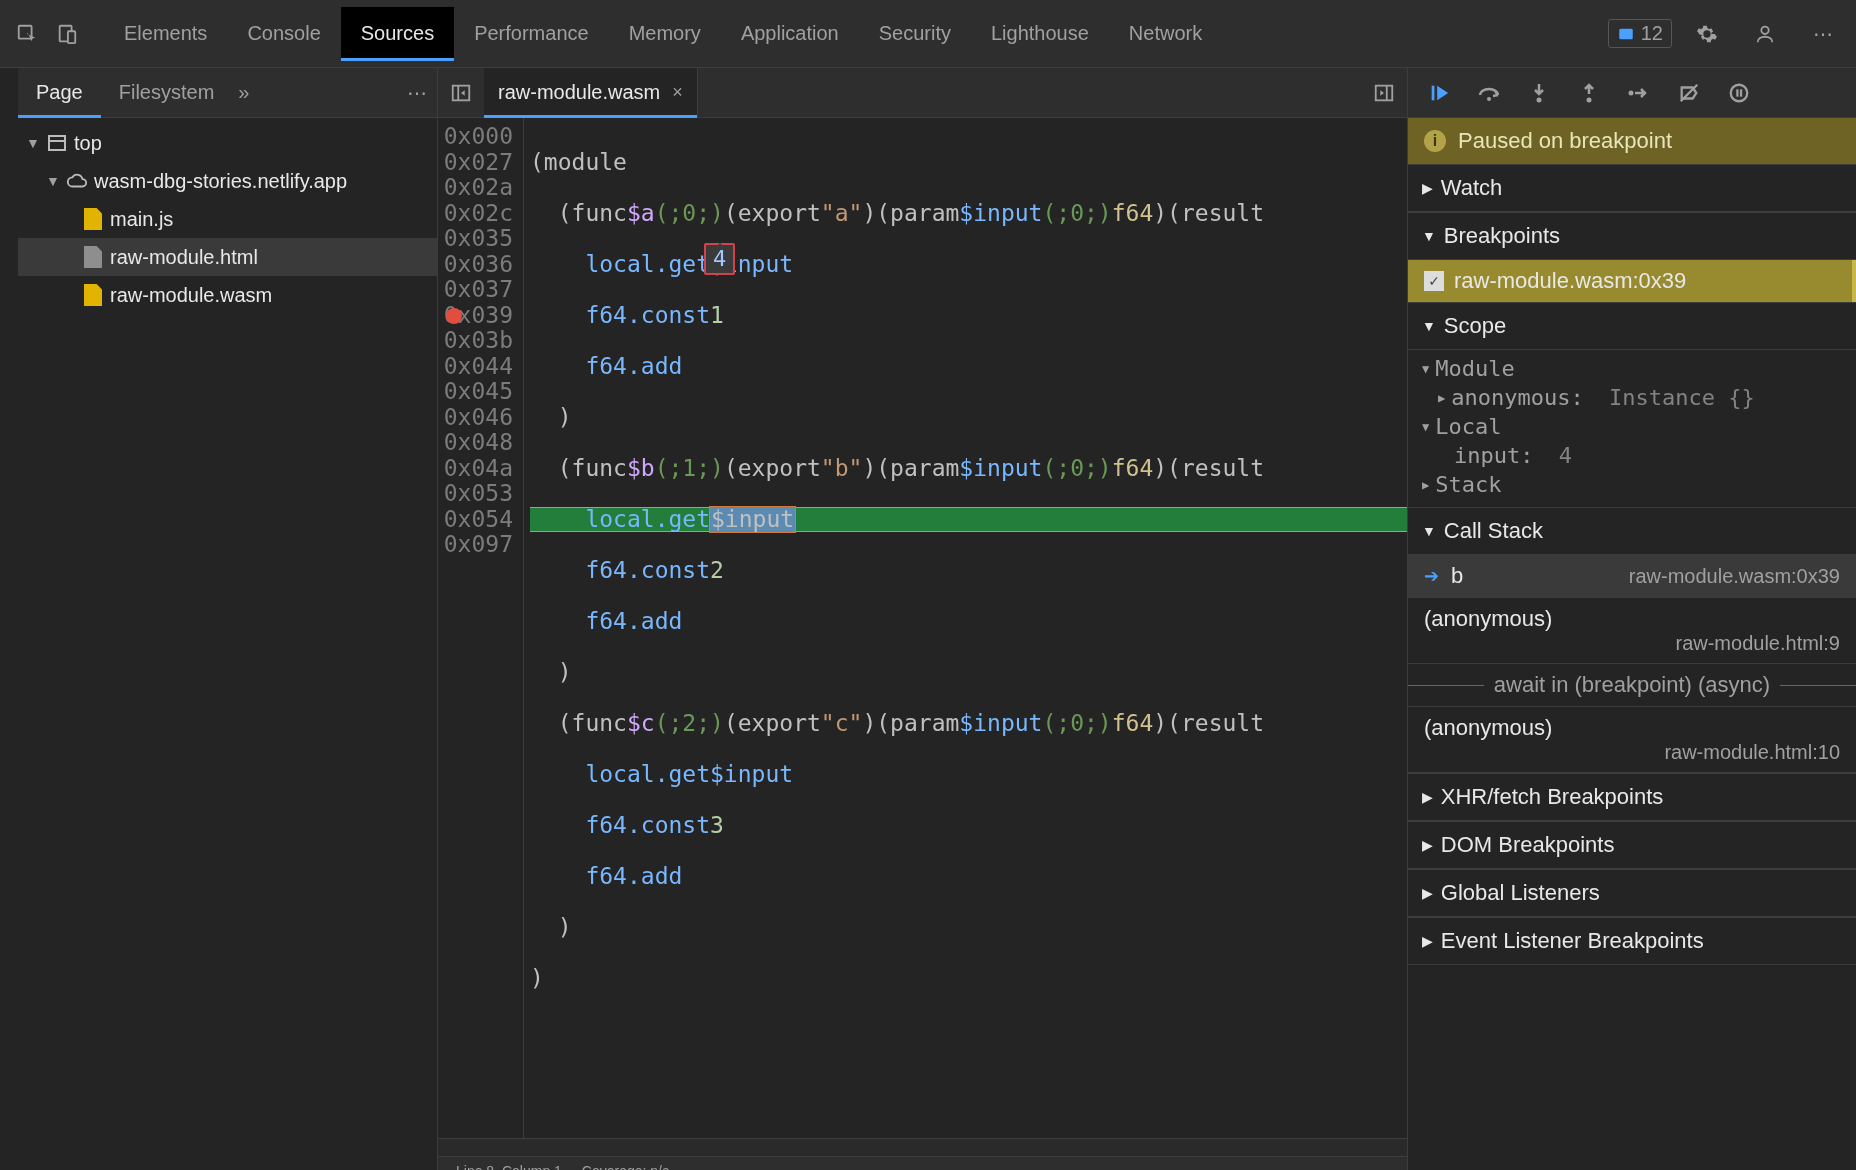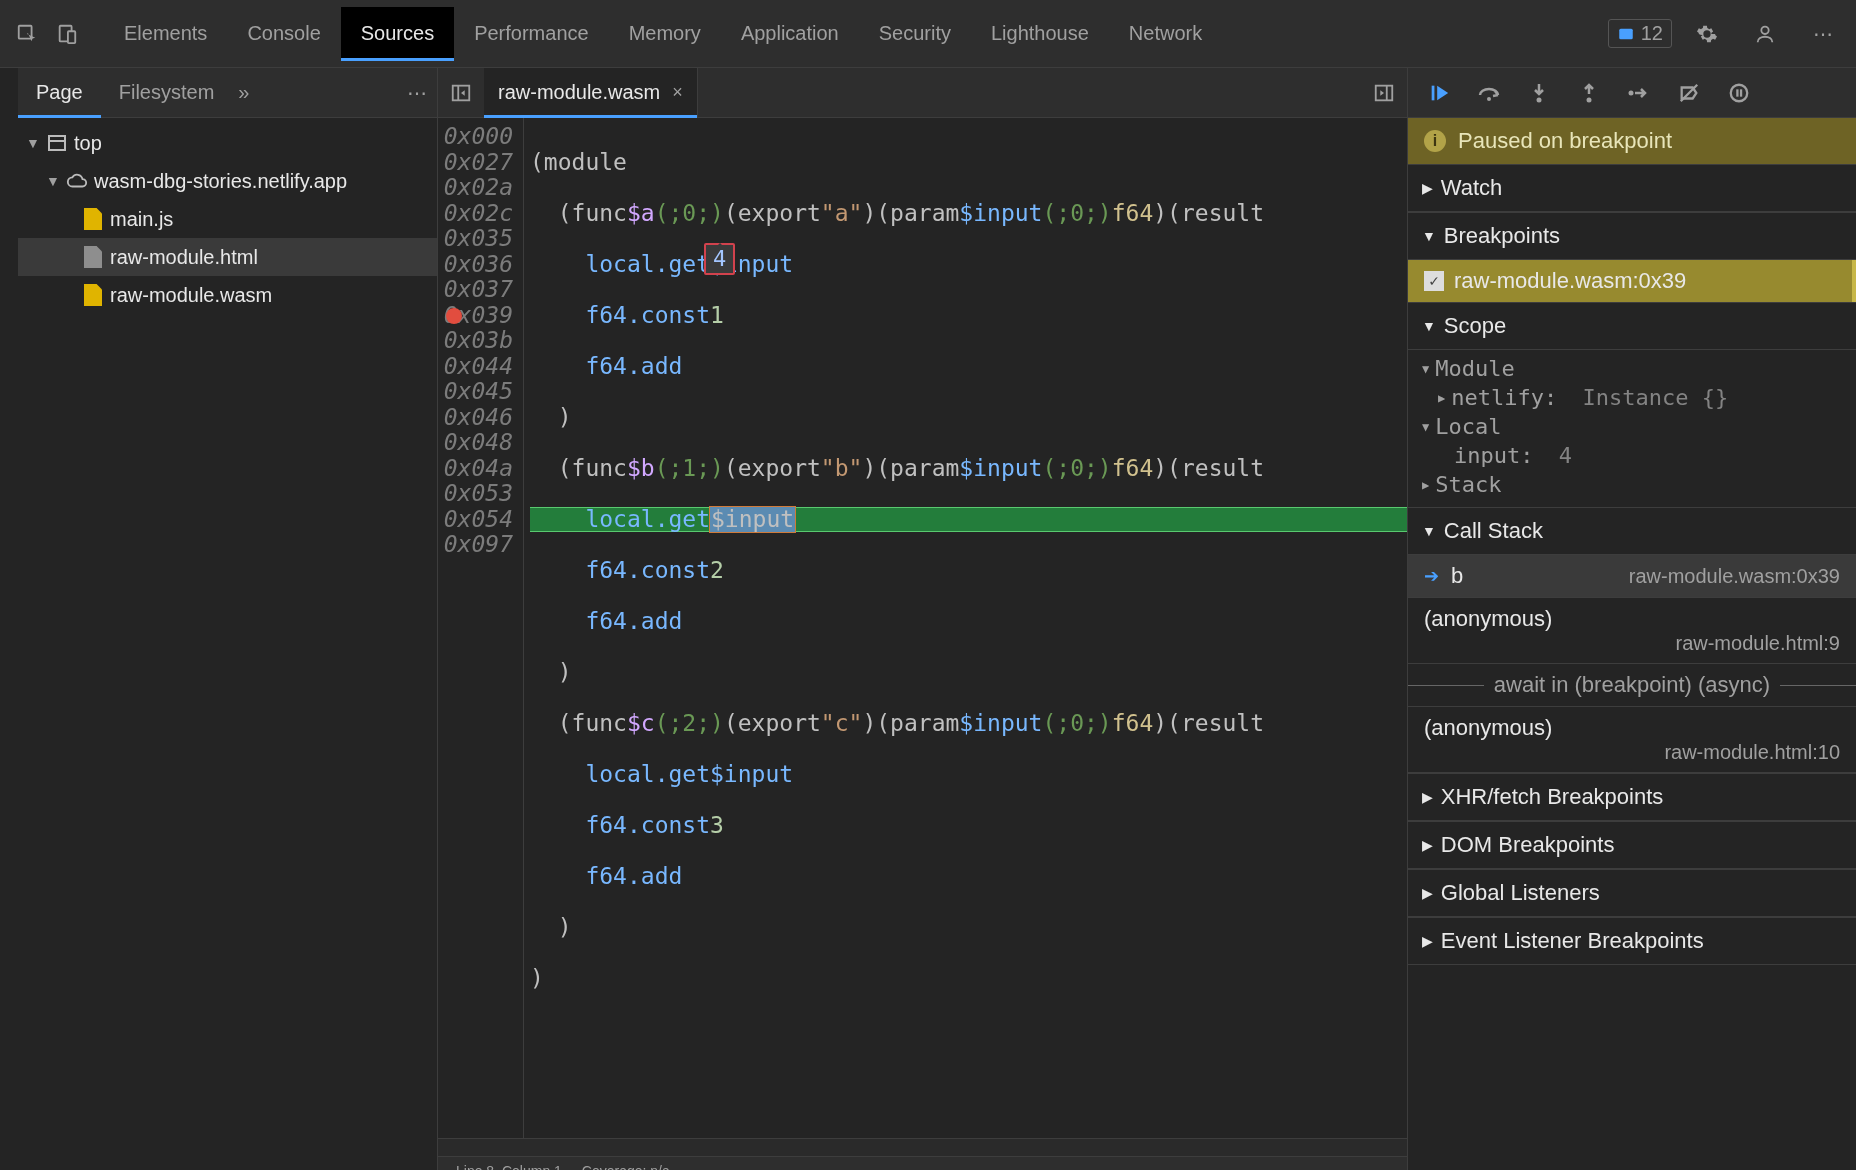--- a/index.html
+++ b/index.html
@@ -147,21 +147,20 @@
     line-height:25.5px;
     position:relative;
     overflow:hidden;
   }
   .gutter {
     width:86px; background:var(--bg-main);
     color:var(--line-gutter);
     text-align:right; padding:6px 10px 6px 0;
     border-right:1px solid var(--border);
     position:relative;
-    font-style:italic;
   }
   .gutter .bp {
     position:absolute; left:8px; width:16px; height:16px; border-radius:50%;
     background:#e24d3f;
   }
   .code {
     flex:1; padding:6px 0 6px 6px; white-space:pre;
     position:relative;
     color:var(--kw-keyword);
   }
@@ -516,21 +515,21 @@
 
     <div class="section-h">
       <span class="tri">▼</span>
       <span>Scope</span>
     </div>
     <div class="scope-body">
       <div class="srow">
           <span class="tri">▼</span>
           <span>Module</span>
         </div>
-      <div class="srow ind1"><span class="tri">▶</span><span>netlify:</span>&nbsp;<span class="val">Instance {}</span></div>
+      <div class="srow ind1"><span class="tri">▶</span><span>anonymous:</span>&nbsp;<span class="val">Instance {}</span></div>
       <div class="srow">
           <span class="tri">▼</span>
           <span>Local</span>
         </div>
       <div class="srow ind1"><span style="width:10px"></span><span>input:</span>&nbsp;<span class="val">4</span></div>
       <div class="srow">
           <span class="tri">▶</span>
           <span>Stack</span>
         </div>
     </div>

